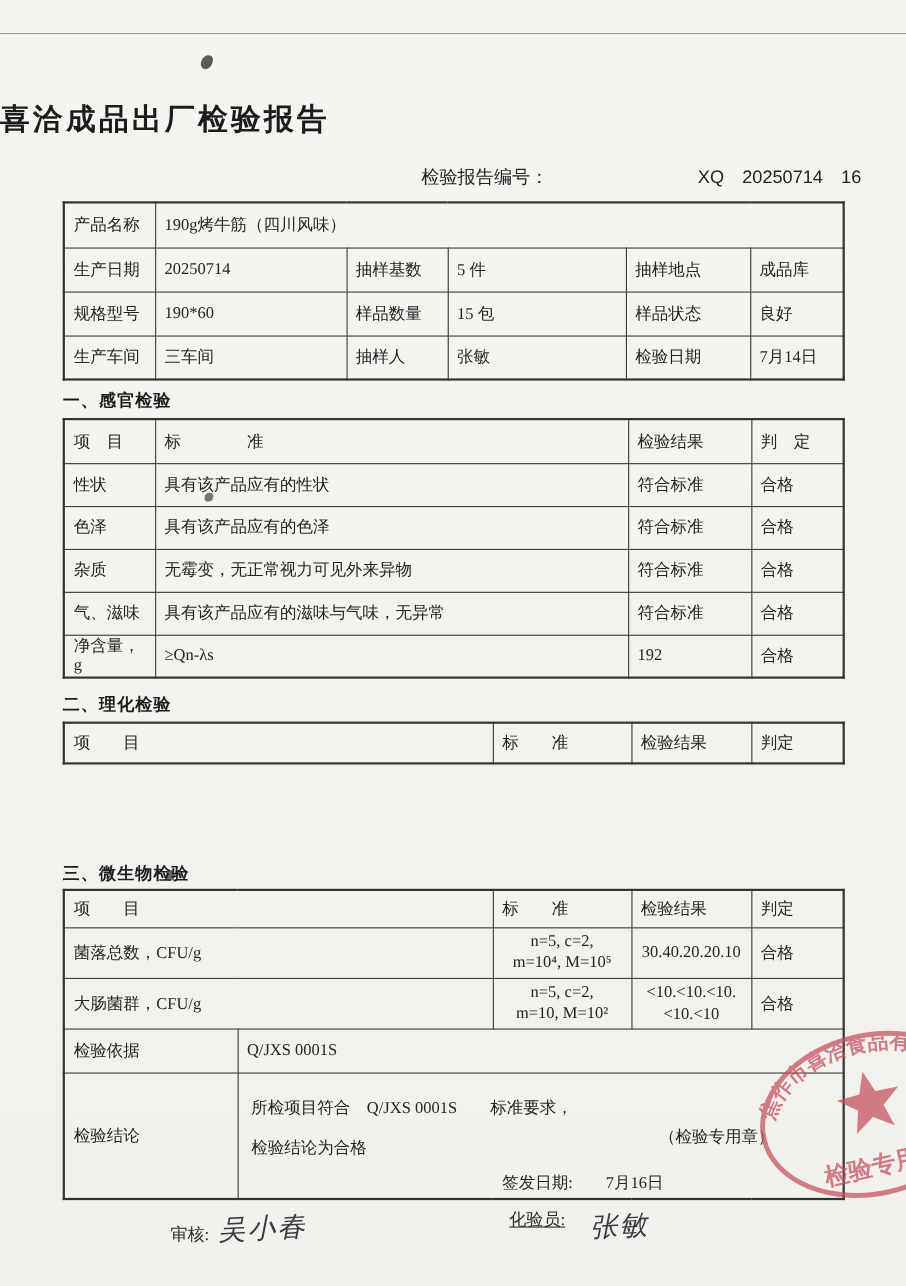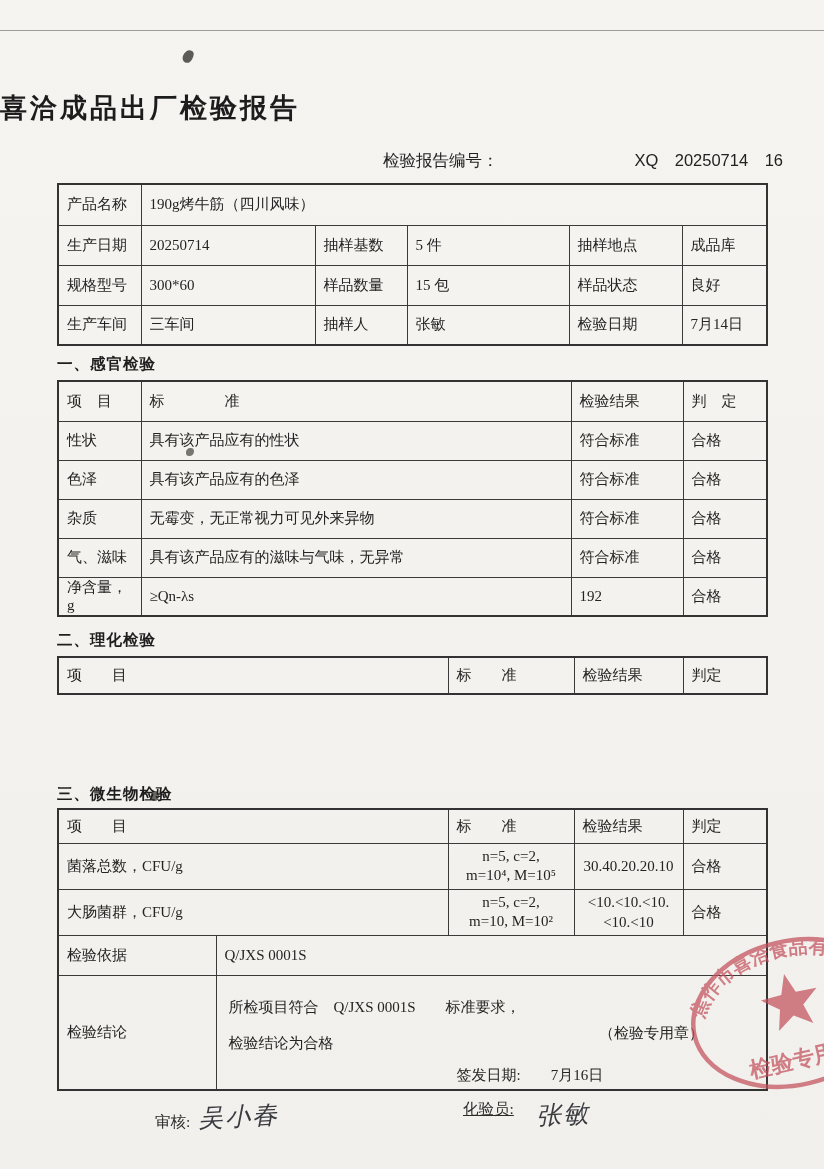--- a/index.html
+++ b/index.html
@@ -90,21 +90,21 @@
     <tr style="height:40px">
       <td class="ctr">生产日期</td>
       <td class="ctr">20250714</td>
       <td class="ctr">抽样基数</td>
       <td class="ctr">5 件</td>
       <td class="ctr">抽样地点</td>
       <td class="ctr">成品库</td>
     </tr>
     <tr style="height:40px">
       <td class="ctr">规格型号</td>
-      <td class="ctr">300*60</td>
+      <td class="ctr">190*60</td>
       <td class="ctr">样品数量</td>
       <td class="ctr">15 包</td>
       <td class="ctr">样品状态</td>
       <td class="ctr">良好</td>
     </tr>
     <tr style="height:40px">
       <td class="ctr">生产车间</td>
       <td class="ctr">三车间</td>
       <td class="ctr">抽样人</td>
       <td class="ctr">张敏</td>

